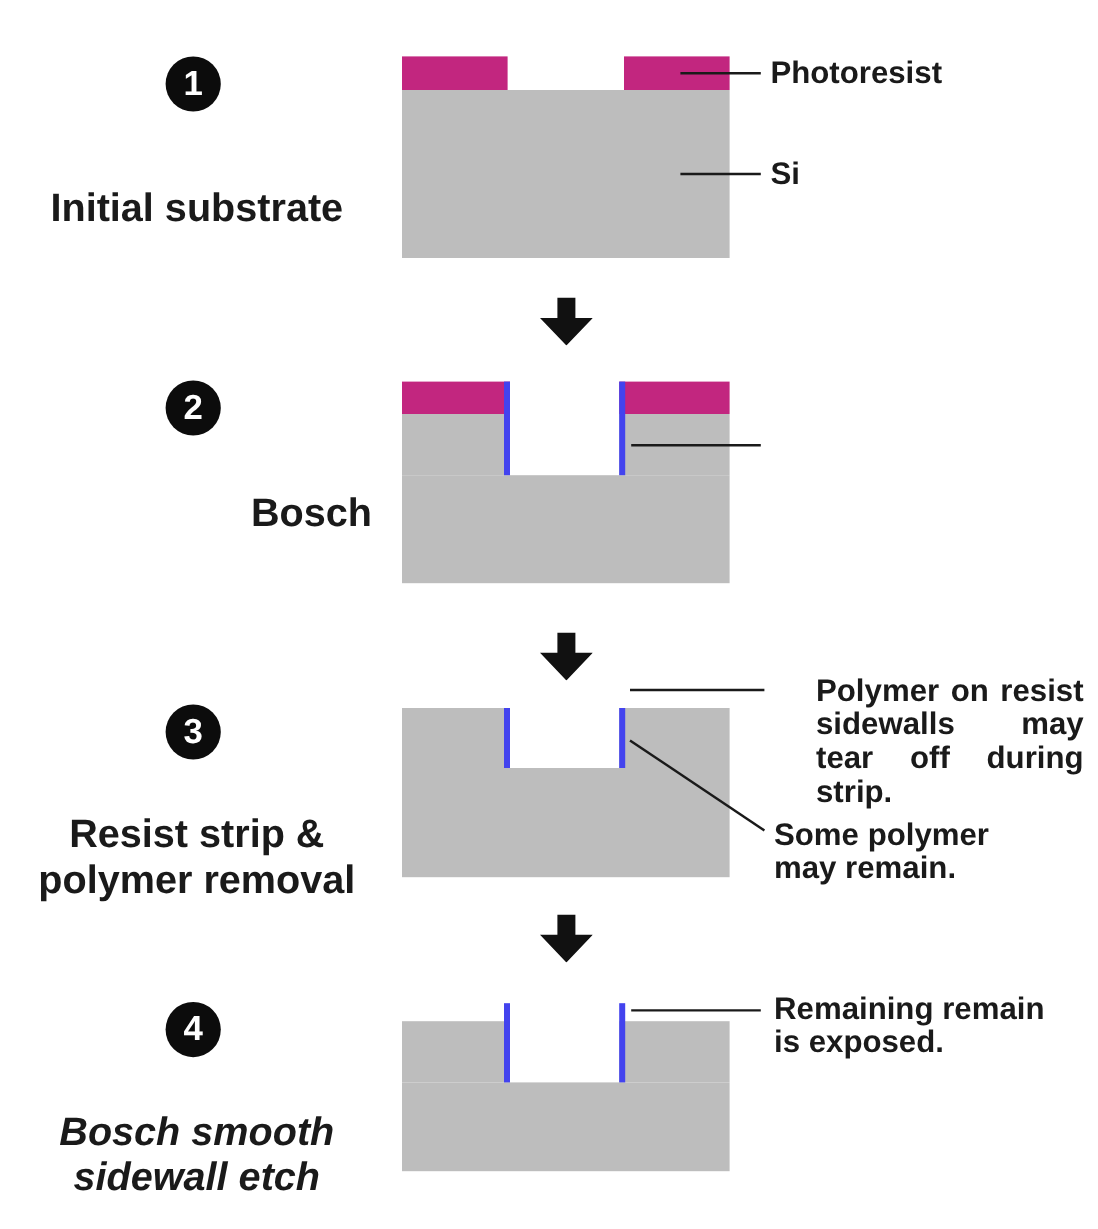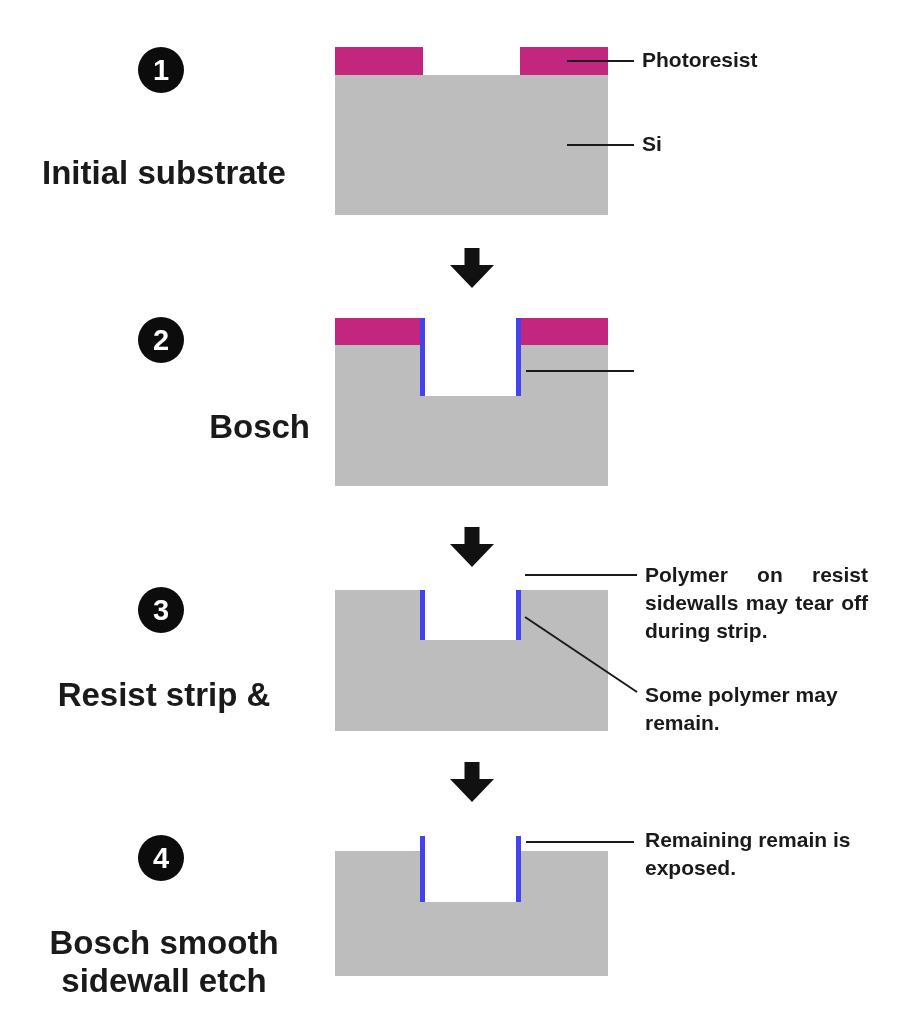--- a/index.html
+++ b/index.html
@@ -26,22 +26,22 @@
   .shape{position:absolute;}
   .pr{background:var(--photoresist);}
   .si{background:var(--silicon);}
   .poly{background:var(--polymer);z-index:3;}
 
   
   .leaders{position:absolute;left:0;top:0;z-index:4;pointer-events:none;}
   .leaders line{stroke:var(--text);stroke-width:2;}
 
   
-  .ann{position:absolute;font-size:21px;font-weight:600;line-height:28px;color:var(--text);z-index:5;}
-  .ann.justify{text-align:justify;}
+  .ann{position:absolute;font-size:26px;font-weight:600;line-height:28px;color:var(--text);z-index:5;}
+  .ann.justify{text-align:justify;margin-left:35px;}
 
   
   .flow-arrow{position:absolute;width:44px;height:40px;z-index:2;}
   .flow-arrow svg{display:block;width:100%;height:100%;}
 </style>
 </head>
 <body>
 
 <div class="canvas">
 
@@ -94,41 +94,42 @@
     <svg viewBox="0 0 44 40">
         <polygon points="14.5,0 29.5,0 29.5,17 44,17 22,40 0,17 14.5,17" fill="#111111"></polygon>
       </svg>
   </div>
 
   <div class="badge" style="left:138px;top:587px;">
     <span>3</span>
   </div>
   <div class="heading" style="top:648px;">
     <span>Resist strip &amp;</span>
+    <span>polymer removal</span>
   </div>
 
   <div class="shape si" style="left:335px;top:590px;width:90px;height:50px;"></div>
   <div class="shape si" style="left:516px;top:590px;width:92px;height:50px;"></div>
   <div class="shape si" style="left:335px;top:640px;width:273px;height:91px;"></div>
   <div class="shape poly" style="left:420px;top:590px;width:5px;height:50px;"></div>
   <div class="shape poly" style="left:516px;top:590px;width:5px;height:50px;"></div>
 
   <div class="ann justify" style="left:645px;top:561px;width:223px;">Polymer on resist sidewalls may tear off during strip.</div>
   <div class="ann" style="left:645px;top:681px;width:235px;">Some polymer may remain.</div>
 
   <div class="flow-arrow" style="left:450px;top:762px;">
     <svg viewBox="0 0 44 40">
         <polygon points="14.5,0 29.5,0 29.5,17 44,17 22,40 0,17 14.5,17" fill="#111111"></polygon>
       </svg>
   </div>
 
   <div class="badge" style="left:138px;top:835px;">
     <span>4</span>
   </div>
-  <div class="heading" style="top:896px;">
+  <div class="heading" style="top:896px;font-style:italic;">
     <span>Bosch smooth</span>
     <span>sidewall etch</span>
   </div>
 
   <div class="shape si" style="left:335px;top:851px;width:90px;height:51px;"></div>
   <div class="shape si" style="left:516px;top:851px;width:92px;height:51px;"></div>
   <div class="shape si" style="left:335px;top:902px;width:273px;height:74px;"></div>
   <div class="shape poly" style="left:420px;top:836px;width:5px;height:66px;"></div>
   <div class="shape poly" style="left:516px;top:836px;width:5px;height:66px;"></div>
 

